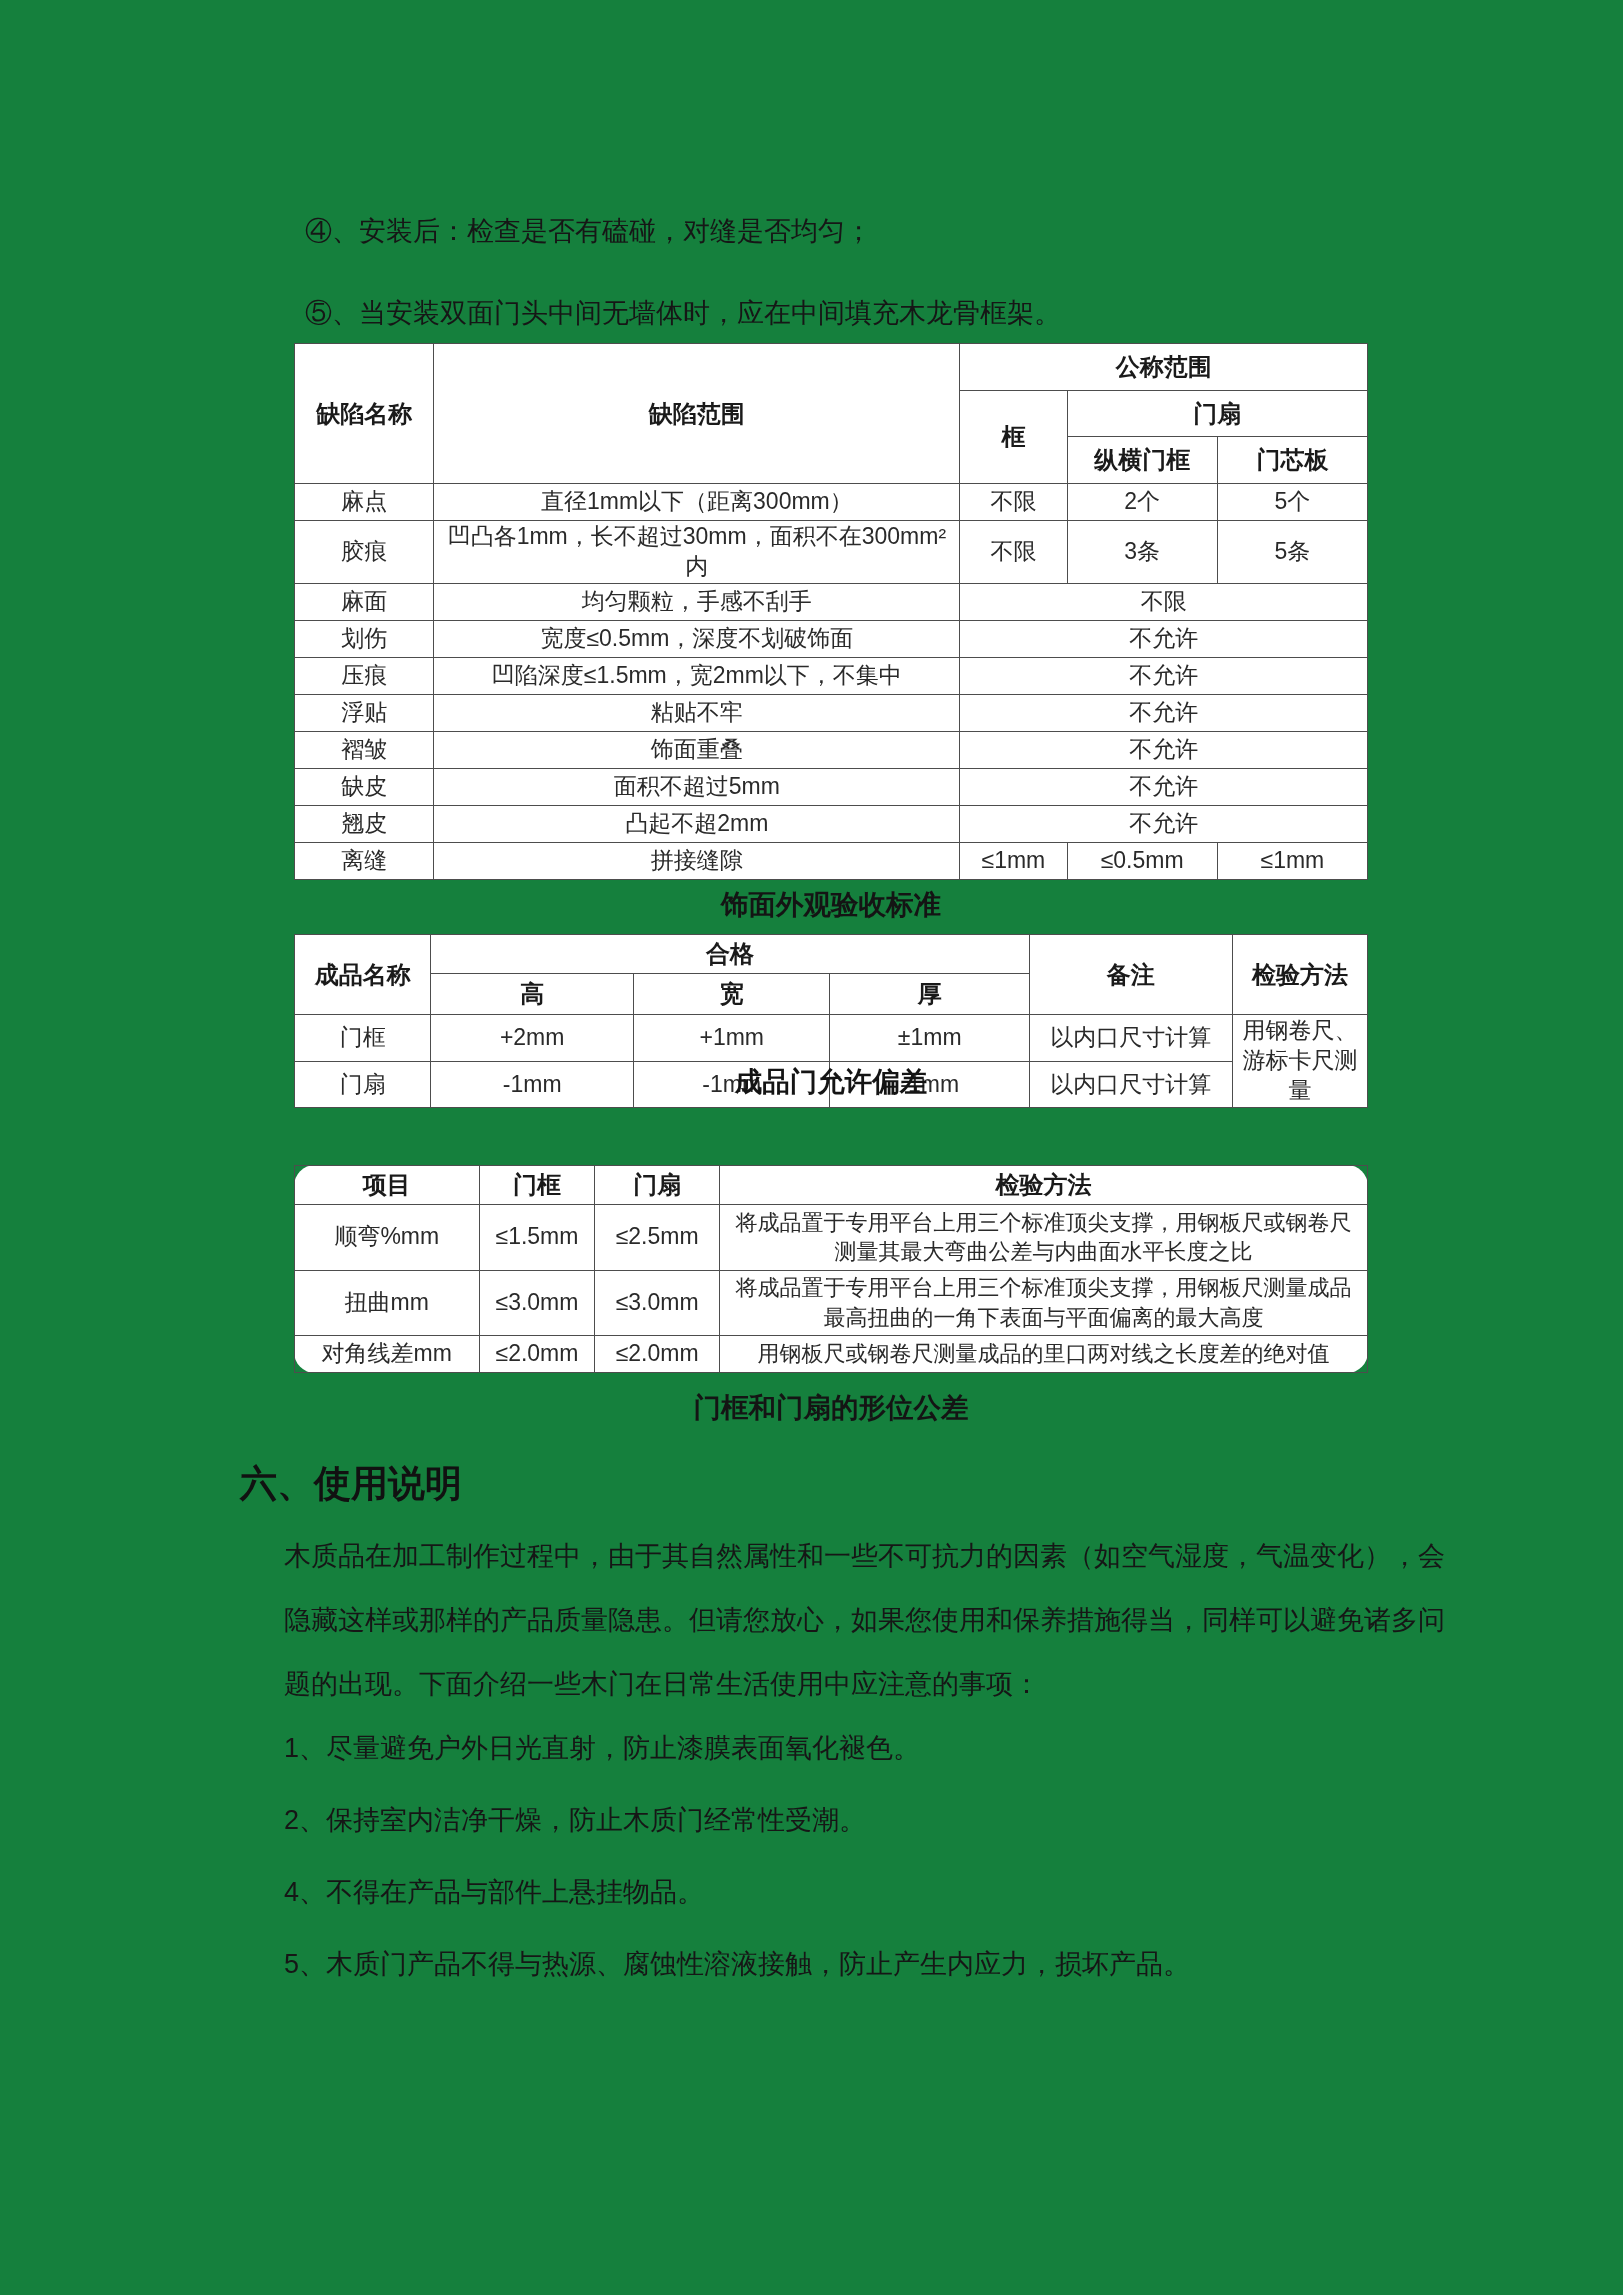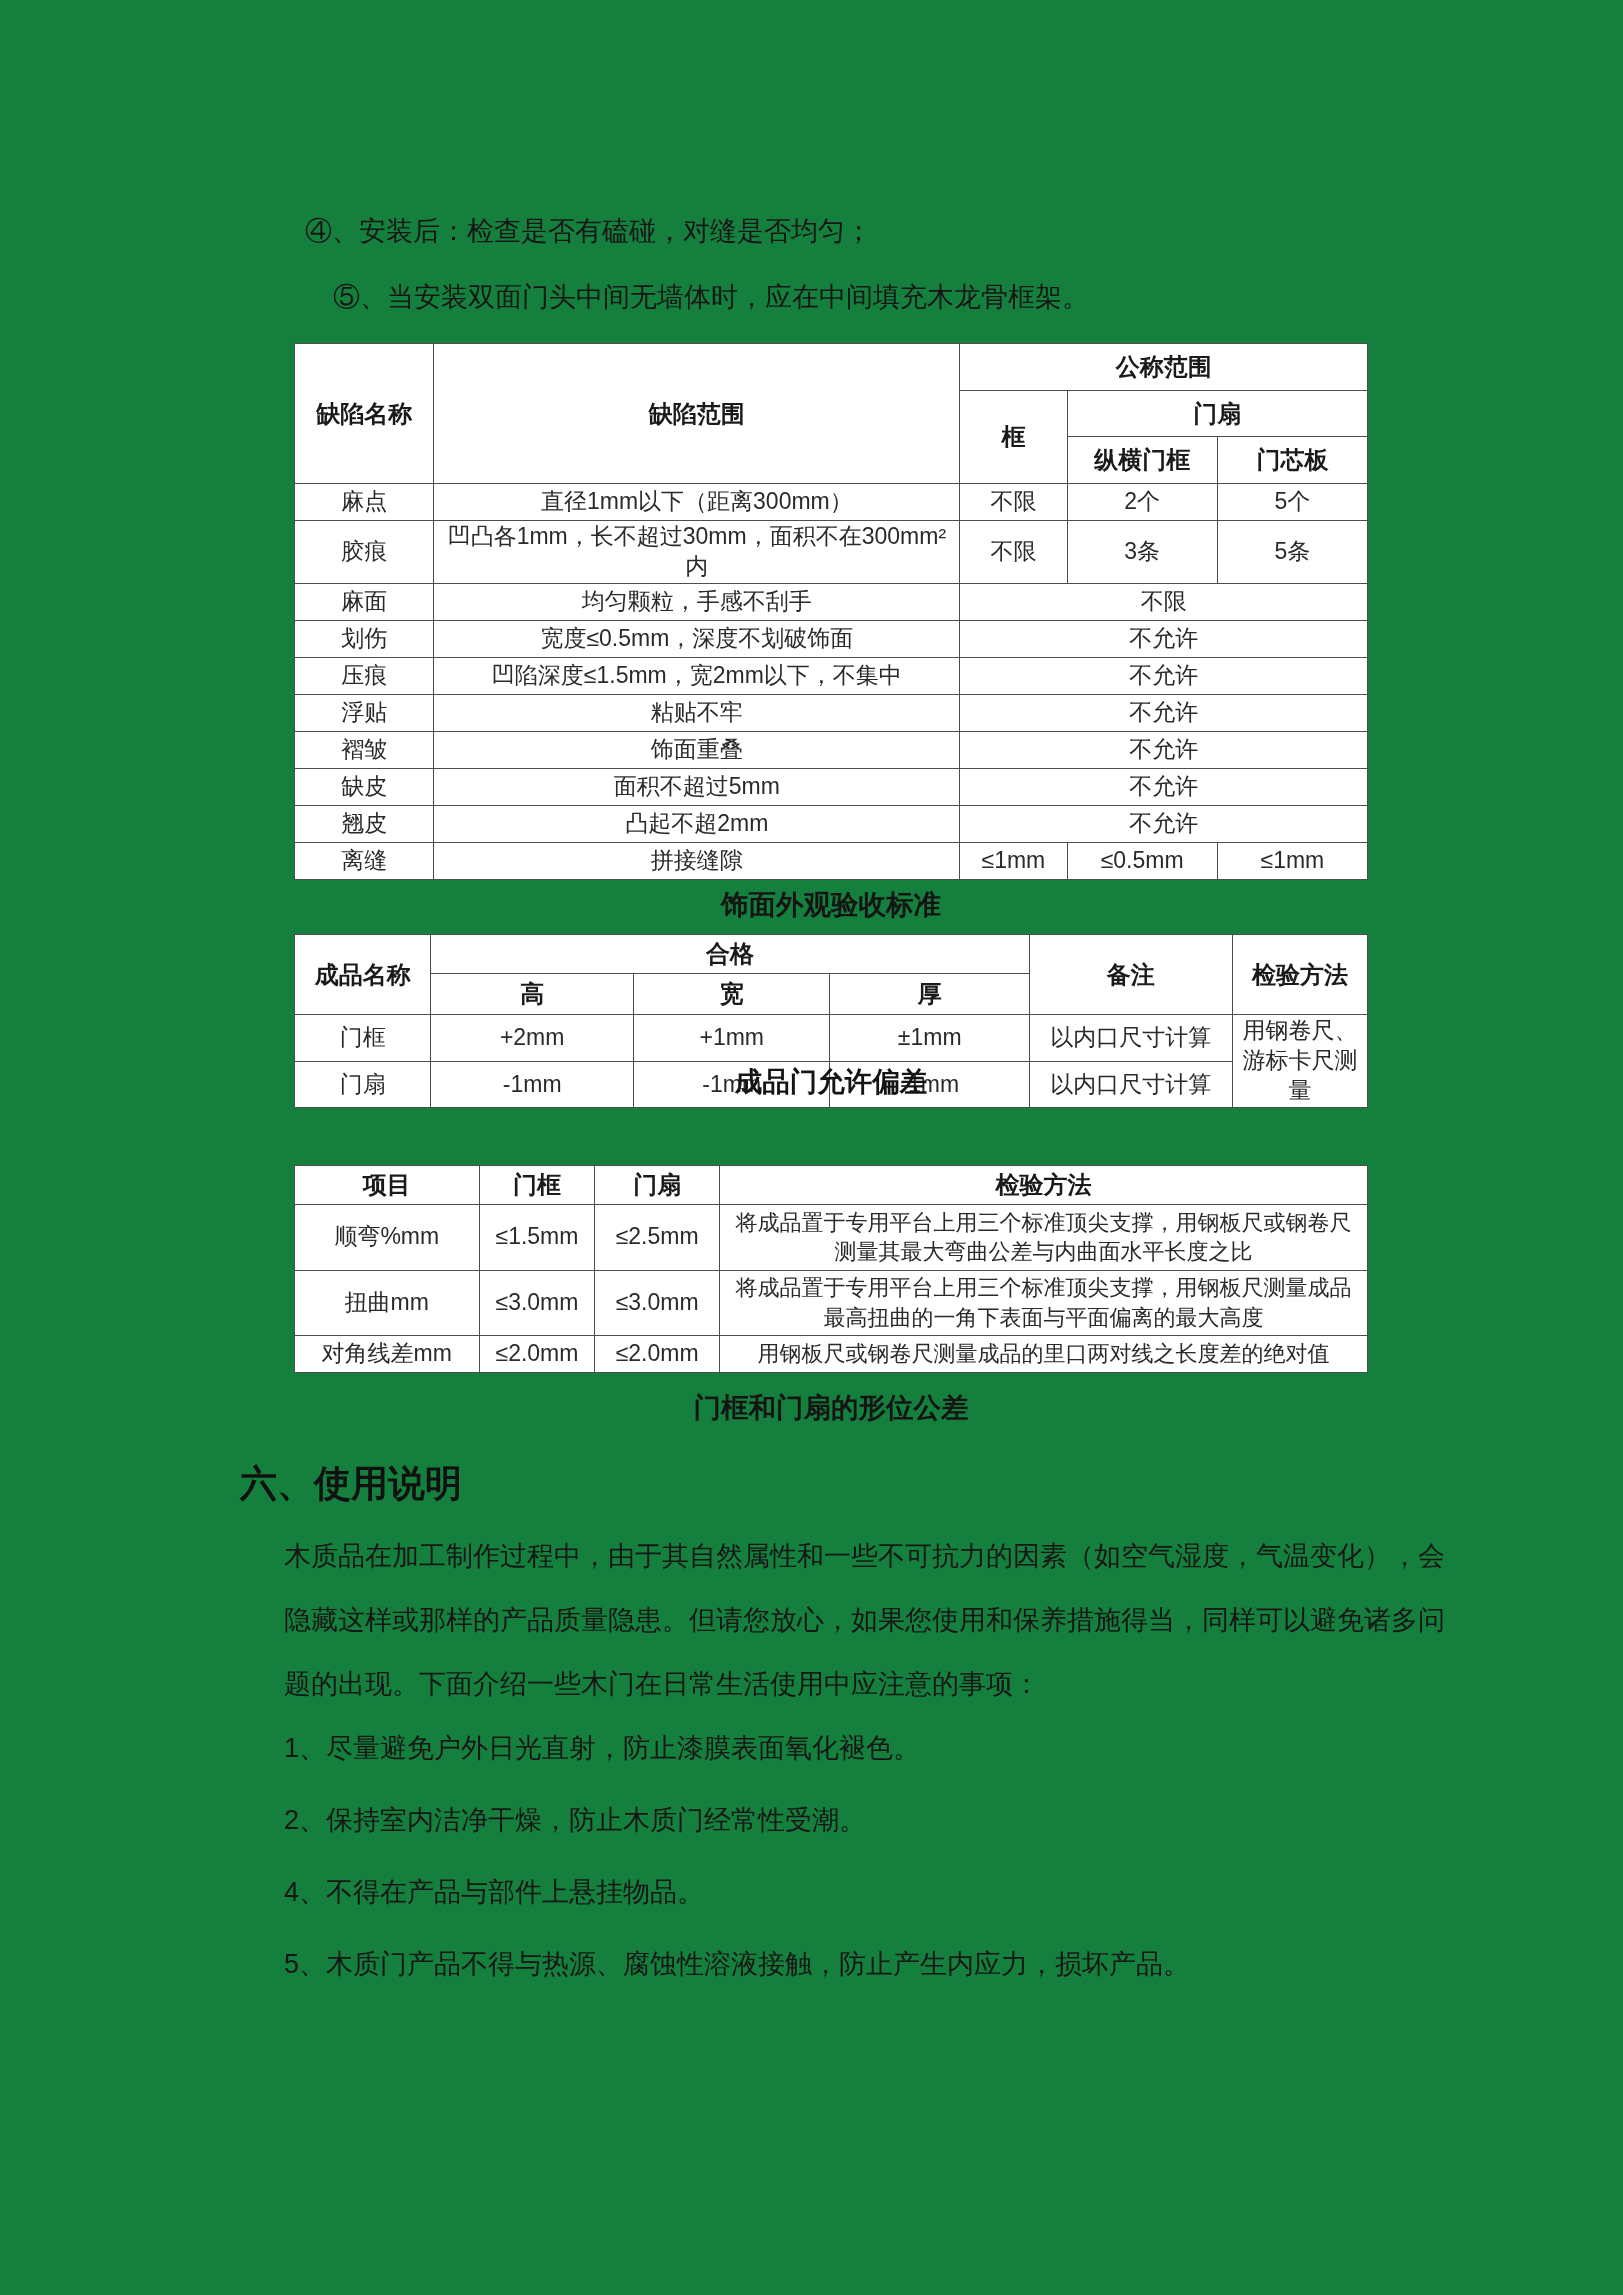--- a/index.html
+++ b/index.html
@@ -22,21 +22,21 @@
   .bullet {
     position: absolute;
     left: 11px;
     margin: 0;
     font-size: 27px;
     line-height: 1.2;
     white-space: nowrap;
     color: #161616;
   }
   #bullet-1 { top: 215px; }
-  #bullet-2 { top: 281px; margin-left: 28px; }
+  #bullet-2 { top: 297px; }
 
   table {
     position: absolute;
     left: 0;
     width: 100%;
     border-collapse: collapse;
     table-layout: fixed;
     background: #ffffff;
   }
   th, td {
@@ -54,21 +54,21 @@
   .t1 tr.h1 { height: 47px; }
   .t1 tr.h2 { height: 46px; }
   .t1 tr.h3 { height: 47px; }
   .t1 tr.d  { height: 37px; padding-left: 45px; }
 
   .t2 { top: 934px; }
   .t2 tr.h1 { height: 39px; }
   .t2 tr.h2 { height: 41px; }
   .t2 tr.d  { height: 38px; }
 
-  .t3 { top: 1165px; }
+  .t3 { top: 1165px; border-radius: 21px; }
   .t3 tr.h1 { height: 39px; }
   .t3 tr.r1 { height: 64px; }
   .t3 tr.r2 { height: 64px; }
   .t3 tr.r3 { height: 37px; }
   .t3 td.method { font-size: 22px; line-height: 1.35; padding: 2.6px 7.9px; }
 
   .caption {
     position: absolute;
     left: 0;
     width: 100%;

